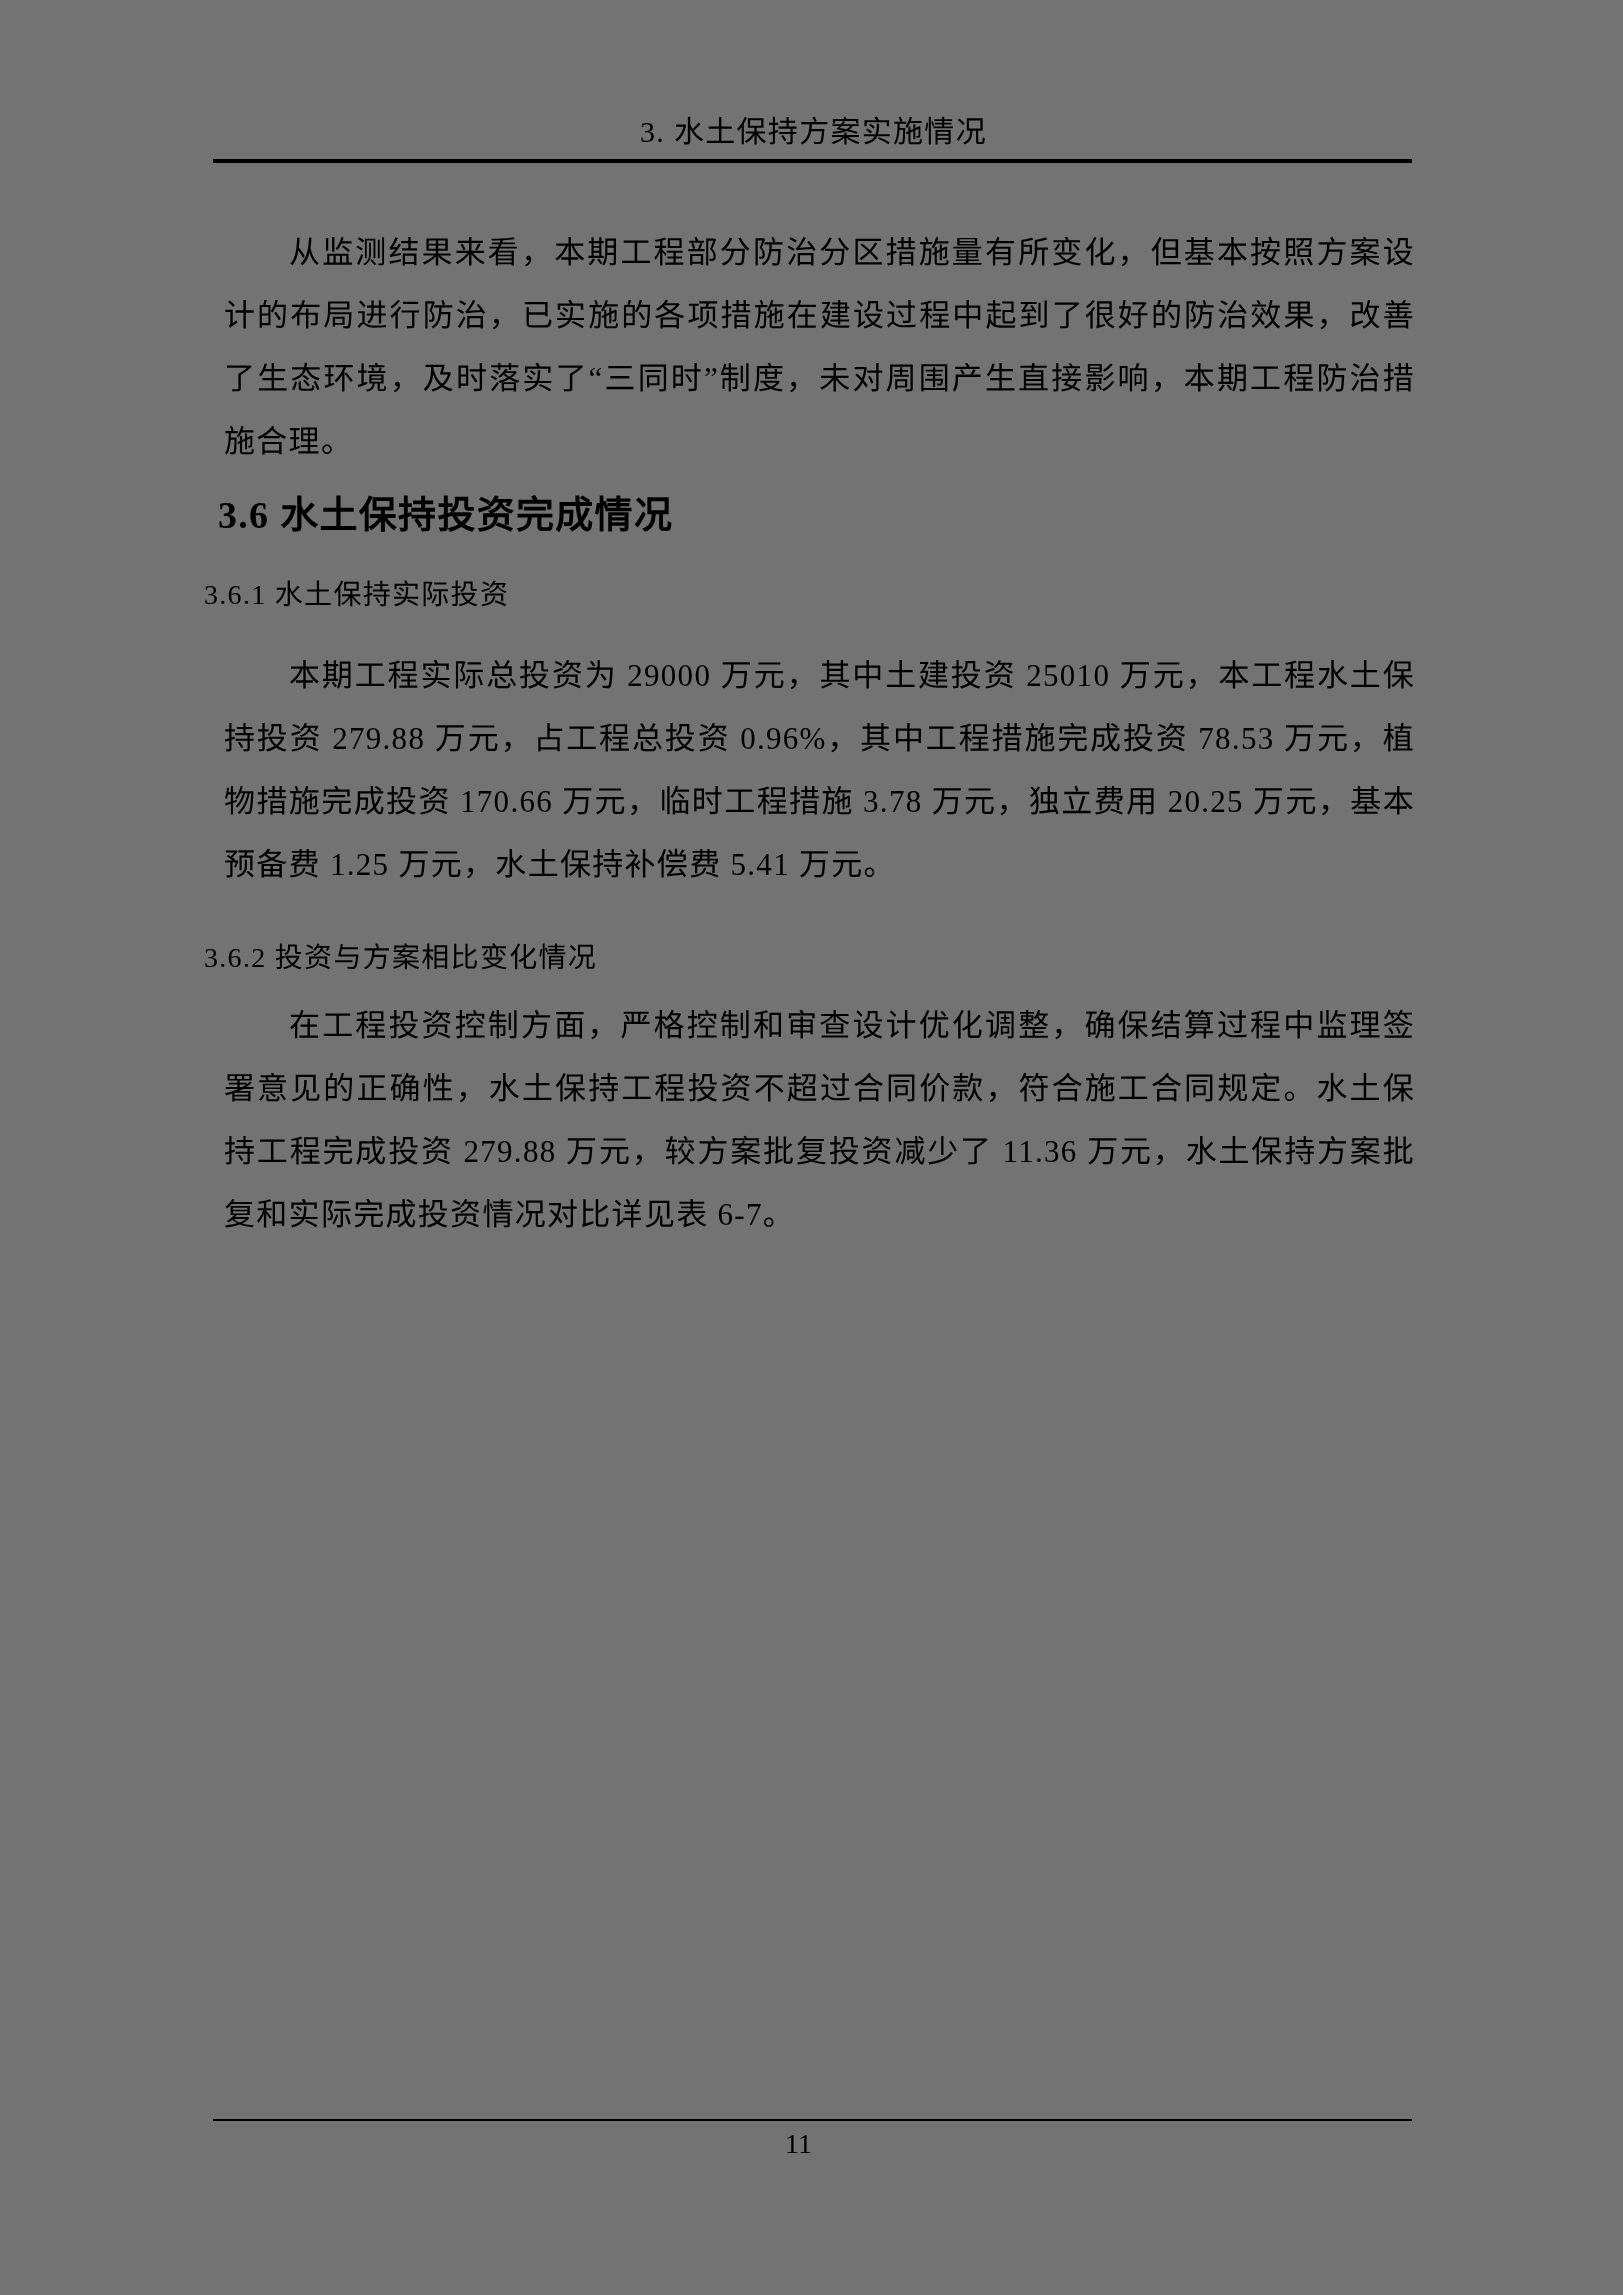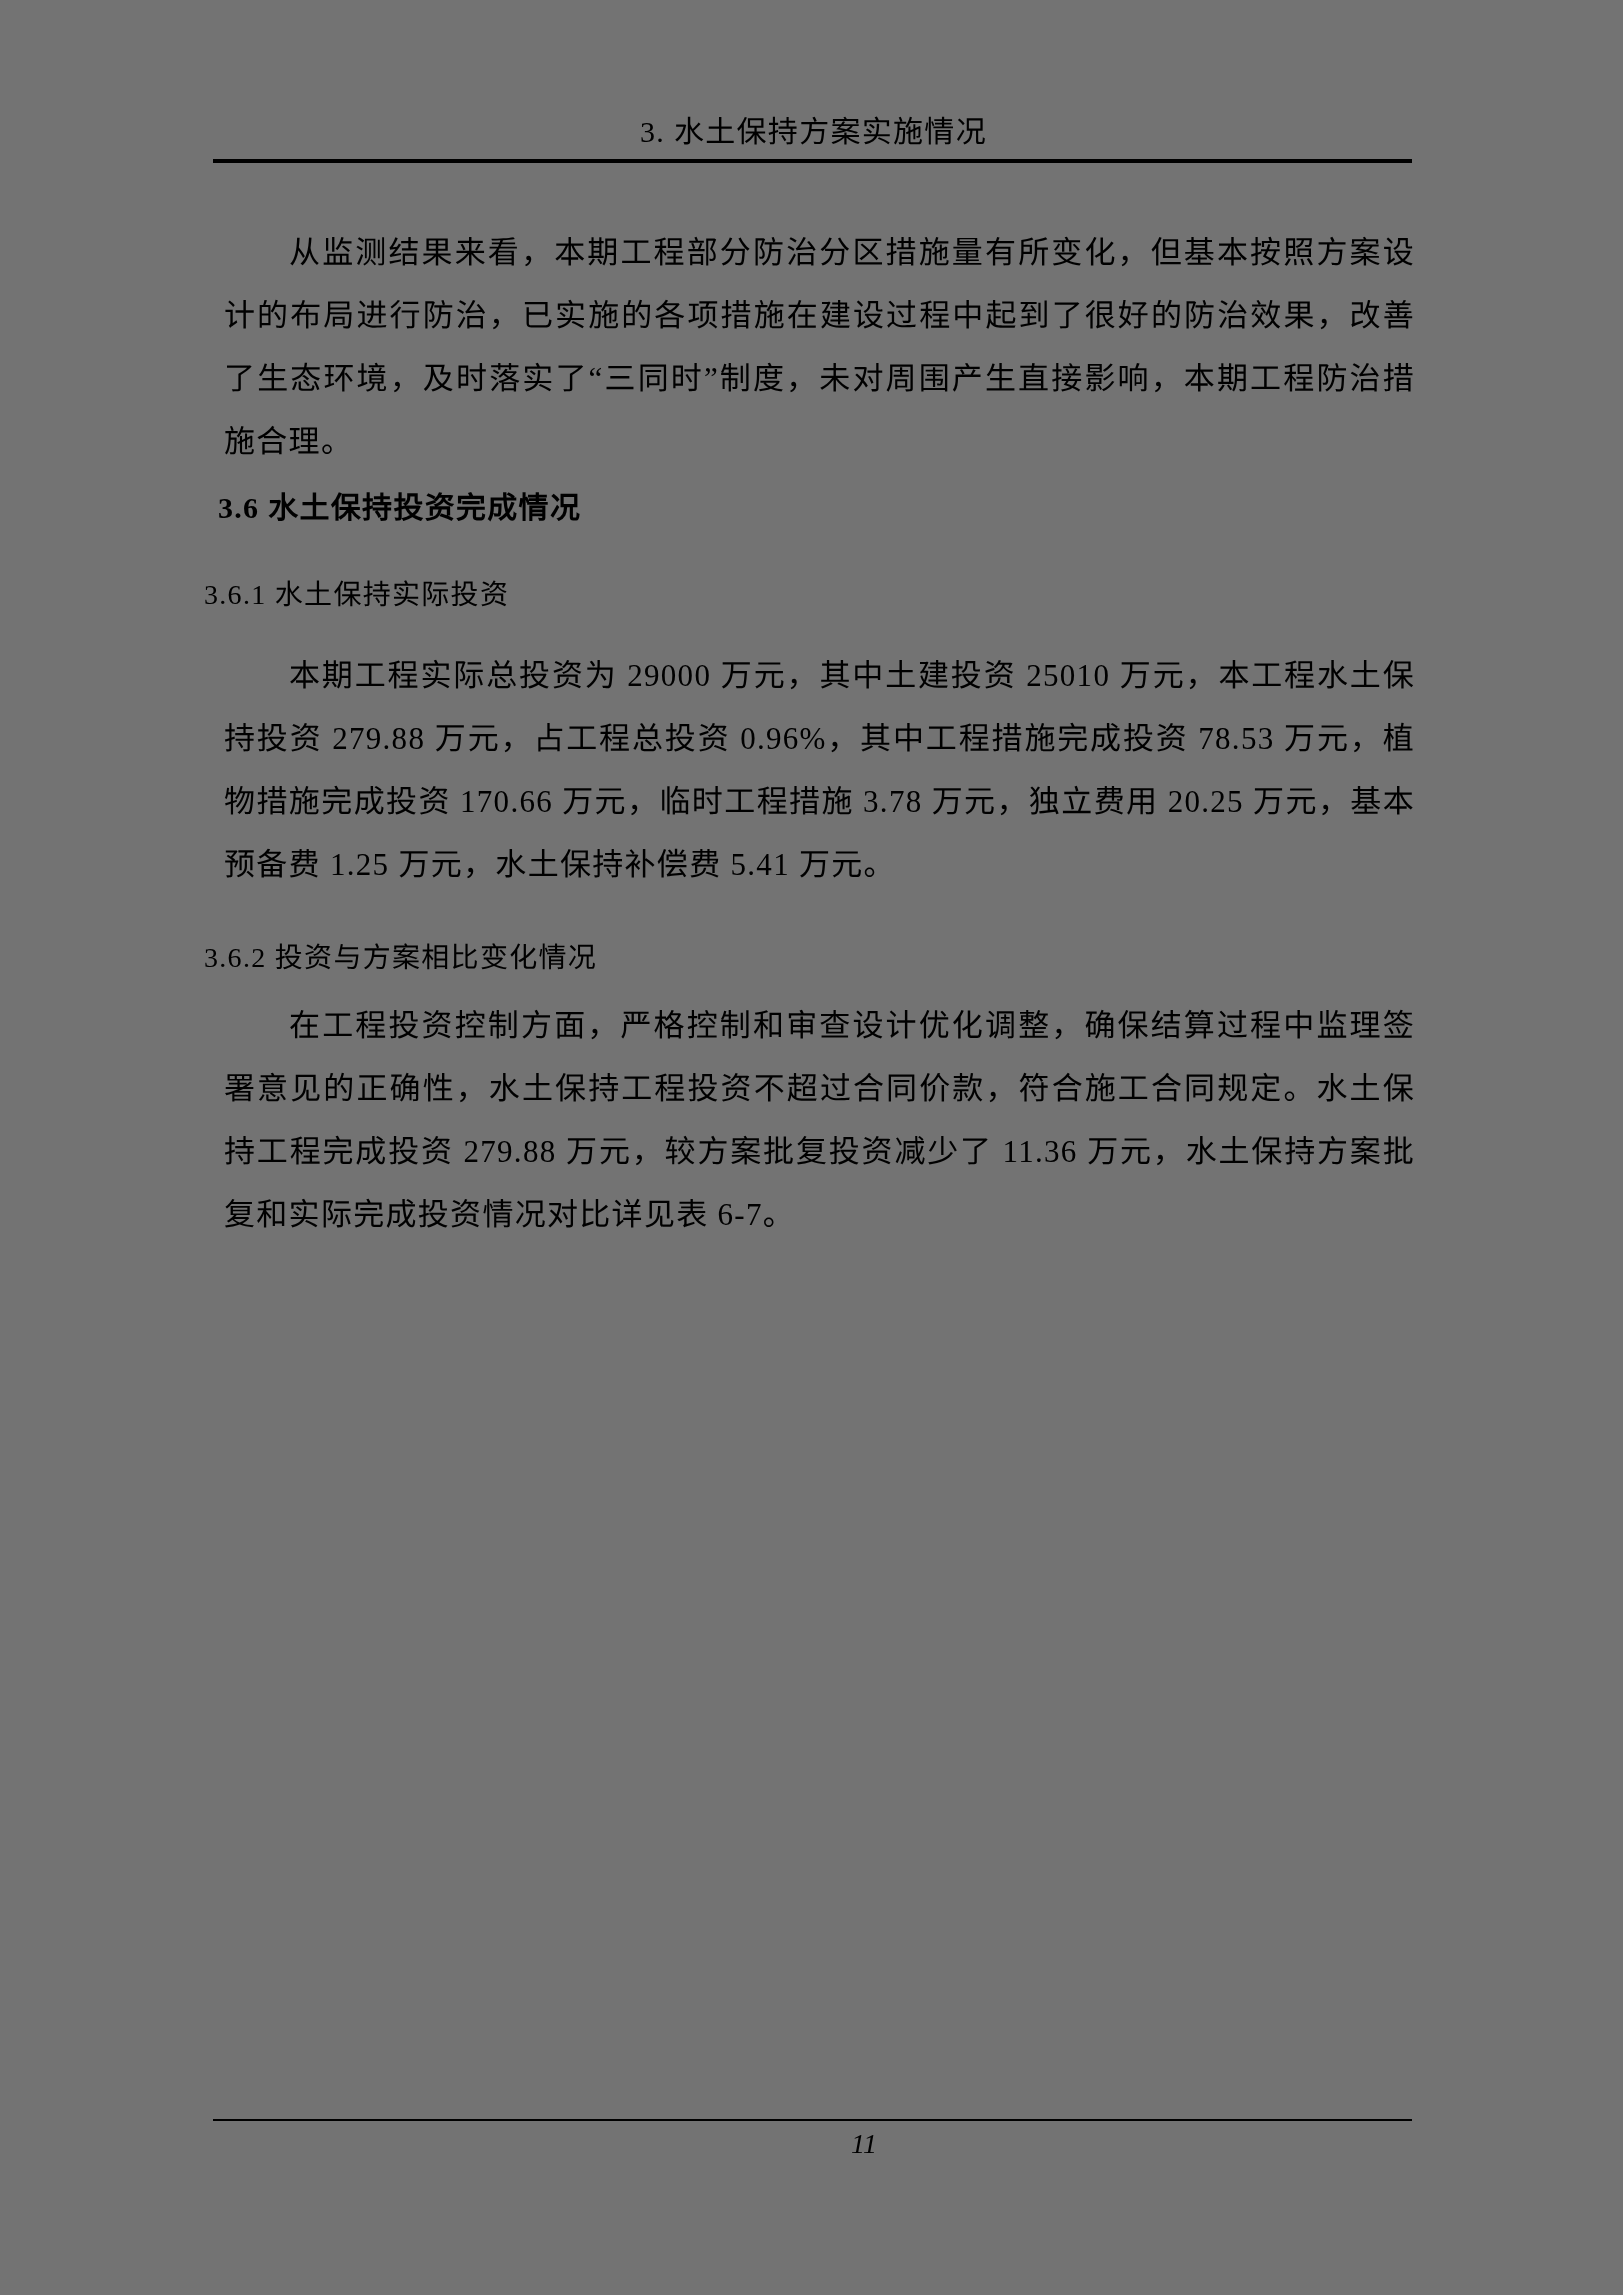--- a/index.html
+++ b/index.html
@@ -49,21 +49,21 @@
     word-break: break-all;
     margin-left: 6px;
   }
   .para-intro   { top: 190px; }
   .para-invest  { top: 613px; }
   .para-change  { top: 963px; }
 
   .heading-l2 {
     position: absolute;
     left: 218px;
-    font-size: 30px;
+    font-size: 38px;
     line-height: 46px;
     font-weight: bold;
     letter-spacing: 1.3px;
     white-space: nowrap;
   }
   .heading-36 { top: 460px; }
 
   .heading-l3 {
     position: absolute;
     left: 204px;
@@ -92,24 +92,23 @@
     font-size: 28px;
     line-height: 34px;
     letter-spacing: 1.3px;
     white-space: nowrap;
   }
   .footer-page-number {
     position: absolute;
     top: 2127px;
     left: 785px;
     width: 92px;
-    text-align: right;
+    text-align: left;
     font-size: 28px;
     line-height: 34px;
-    font-style: italic;
   }
 </style>
 </head>
 <body>
 
 <div class="page">
 
   <div class="chapter-header">3. 水土保持方案实施情况</div>
 
   <div class="header-rule"></div>

